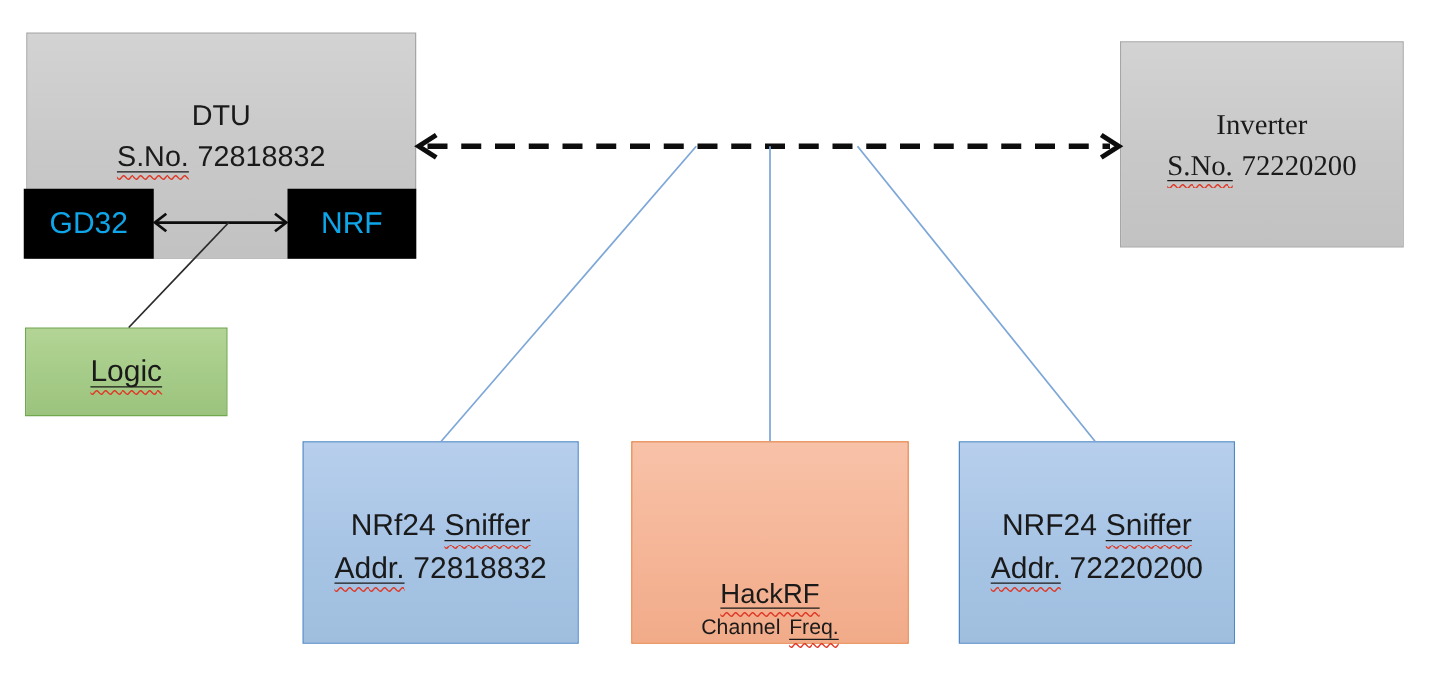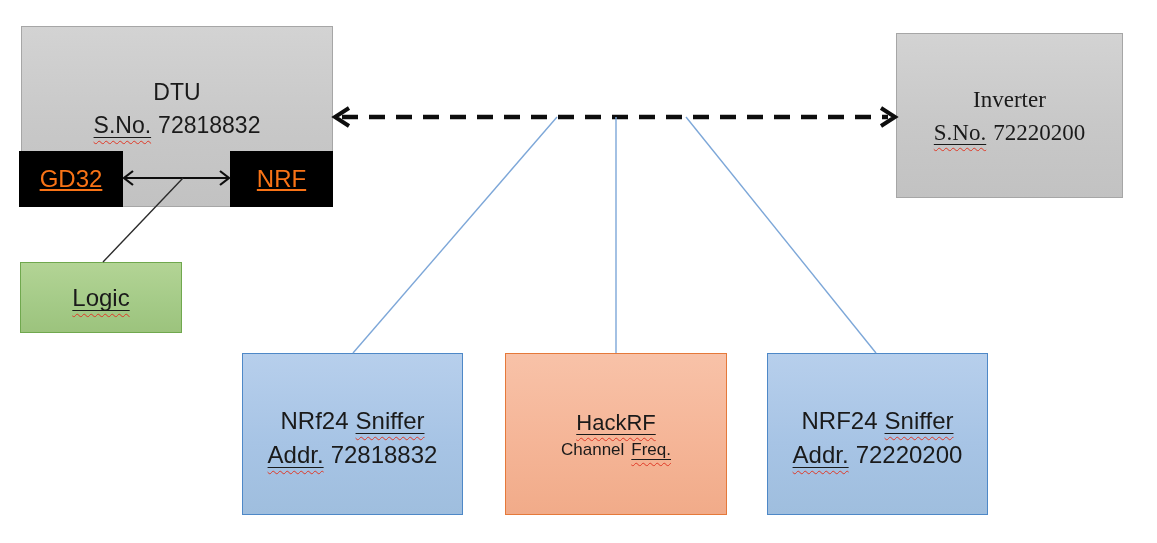--- a/index.html
+++ b/index.html
@@ -16,23 +16,23 @@
     box-sizing: border-box;
     display: flex;
     flex-direction: column;
     justify-content: center;
     align-items: center;
     text-align: center;
     z-index: 1;
   }
   .gray-box  { background: linear-gradient(180deg,#d3d3d3 0%, #c8c8c8 55%, #c2c2c2 100%); border: 1px solid #a6a6a6; }
   .blue-box  { background: linear-gradient(180deg,#b7cfec 0%, #a7c4e5 55%, #9fbede 100%); border: 1.5px solid #4e88c7; }
-  .orange-box{ background: linear-gradient(180deg,#f8c2a8 0%, #f5b597 55%, #f1ab89 100%); border: 1.5px solid #e5793a; }
+  .orange-box{ background: linear-gradient(180deg,#f8c2a8 0%, #f5b597 55%, #f1ab89 100%); border: 1.5px solid #e5793a; justify-content: flex-end; }
   .green-box { background: linear-gradient(180deg,#b3d495 0%, #a5cb88 55%, #9cc37d 100%); border: 1.5px solid #70a84e; }
-  .black-chip{ background: #000000; color: #f97316; z-index: 1; text-decoration: underline; }
+  .black-chip{ background: #000000; color: #0ea5e9; z-index: 1; }
 
   .line { display: flex; justify-content: center; gap: 7px; line-height: 33px; font-size: 23px; white-space: nowrap; }
   .chip-label { font-size: 24px; }
   .logic-label { font-size: 24px; line-height: 30px; }
   .sniffer-line { font-size: 24px; line-height: 34px; align-items: center; }
   .hack-title { font-size: 22px; line-height: 31px; }
   .hack-sub { font-size: 17px; line-height: 24px; }
   .hack-freqs { font-size: 18px; line-height: 25px; }
 
   

